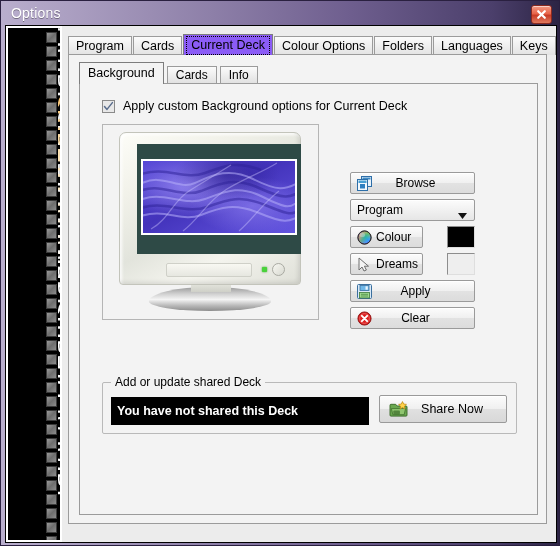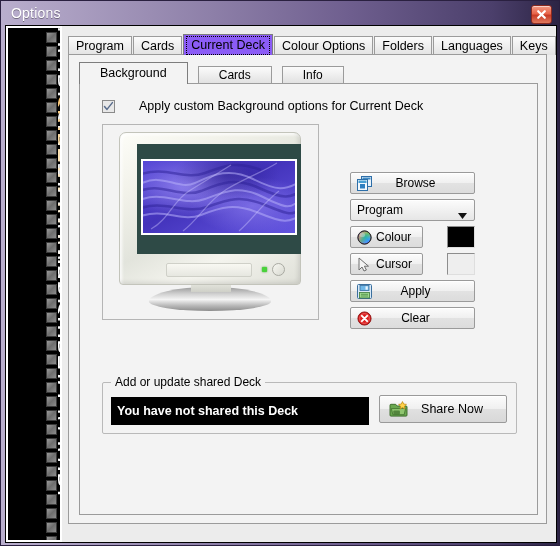--- a/index.html
+++ b/index.html
@@ -117,38 +117,38 @@
   .outer-body{
     position:absolute;left:62px;top:28px;width:479px;height:470px;
     background:#f3f3f3;border:1px solid #9b9b9b;box-sizing:border-box;
   }
 
   
   .inner-tabs{
     position:absolute;left:10px;top:9px;height:20px;display:flex;align-items:flex-end;
   }
   .itab{
-    height:18px;line-height:17px;padding:0 20px;
+    height:18px;line-height:17px;padding:0 8px;
     background:linear-gradient(to bottom,#fbfbfb,#e0e0e0);
     border:1px solid #9b9b9b;border-bottom:none;
-    font-size:12px;margin-right:10px;cursor:pointer;white-space:nowrap;
+    font-size:12px;margin-right:3px;cursor:pointer;white-space:nowrap;
     box-sizing:border-box;
   }
   .itab.active{
     height:22px;line-height:21px;
     background:#f3f3f3;border-color:#7d7d7d;
     position:relative;z-index:3;font-size:12.5px;
   }
   .inner-body{
     position:absolute;left:10px;top:28px;width:459px;height:432px;
     background:#f3f3f3;border:1px solid #9b9b9b;box-sizing:border-box;
   }
 
   
-  .chk-row{position:absolute;left:22px;top:15px;display:flex;align-items:center;gap:24px;}
+  .chk-row{position:absolute;left:22px;top:15px;display:flex;align-items:center;gap:8px;}
   .chkbox{
     width:13px;height:13px;background:#e8e8e8;border:1px solid #8a8a8a;
     display:flex;align-items:center;justify-content:center;cursor:pointer;
     box-sizing:border-box;
   }
   .chk-label{font-size:12.5px;color:#000;}
 
   
   .preview-group{
     position:absolute;left:22px;top:40px;width:350px;height:116px;
@@ -504,21 +504,21 @@
                 <div class="swatch black"></div>
               </div>
 
               <div class="swatch-row">
                 <div class="btn lbl-left">
                   <span class="ico">
                     <svg width="14" height="15" viewBox="0 0 14 15">
                       <path d="M2 1 L2 13 L5 10 L7 14 L9.4 13 L7.4 9.2 L11.5 9.2 Z" fill="#f4f4f4" stroke="#6e6e6e" stroke-width="1" stroke-linejoin="round"></path>
                     </svg>
                   </span>
-                  <span class="lbl">Cursor</span>
+                  <span class="lbl">Dreams</span>
                 </div>
                 <div class="swatch empty"></div>
               </div>
 
               <div class="btn">
                 <span class="ico">
                   <svg width="15" height="15" viewBox="0 0 15 15">
                     <rect x="0.5" y="0.5" width="14" height="14" rx="1" fill="#d9e9f7" stroke="#3a6f9e"></rect>
                     <rect x="3" y="1.5" width="9" height="5" fill="#6fb7e8" stroke="#3a6f9e" stroke-width=".8"></rect>
                     <rect x="8.5" y="2.3" width="2.3" height="3.4" fill="#e8f4fd"></rect>

